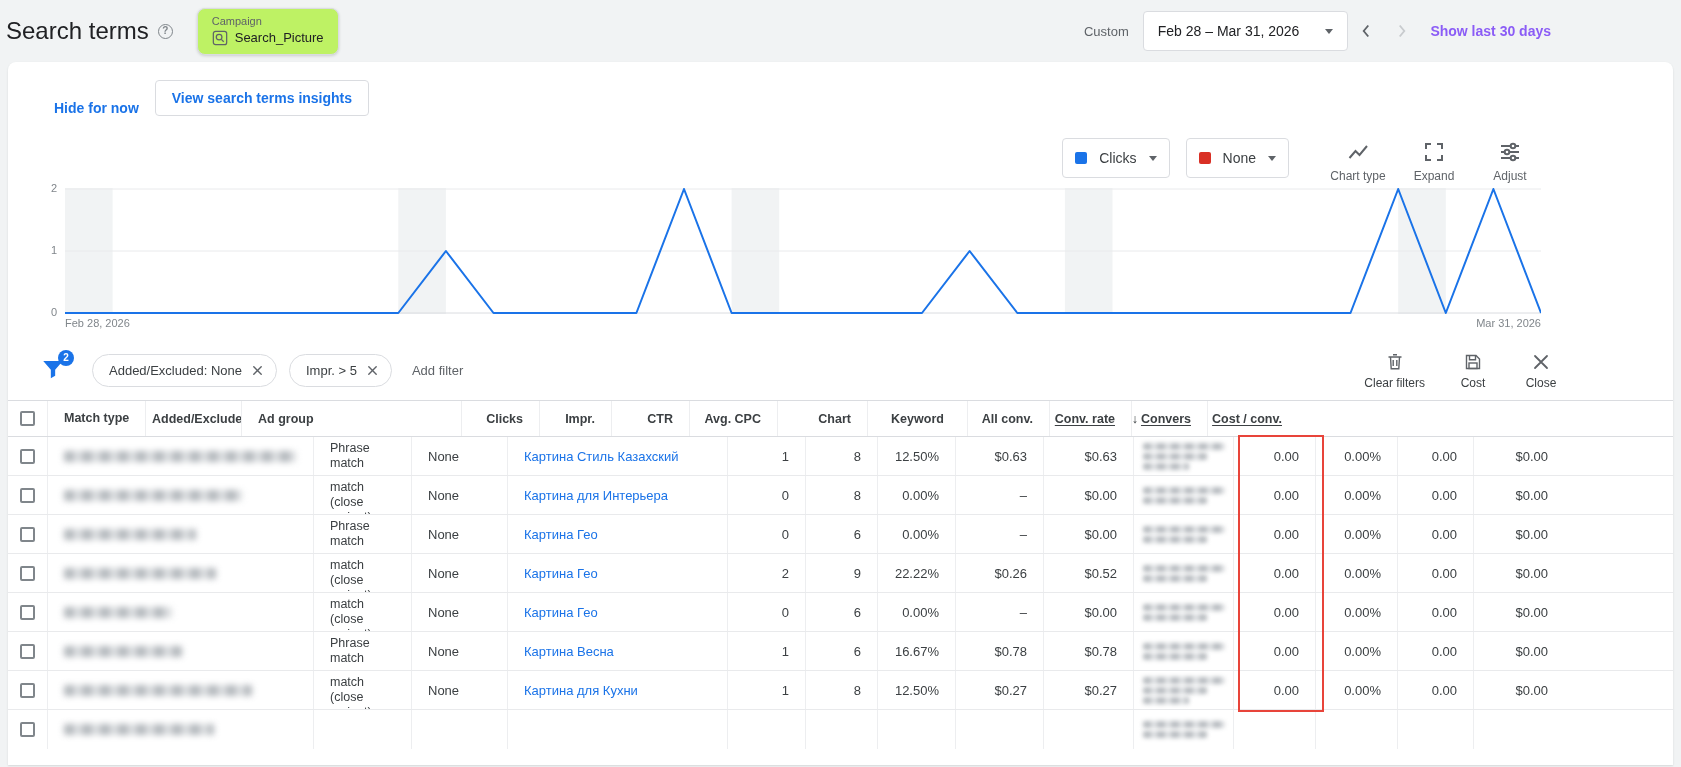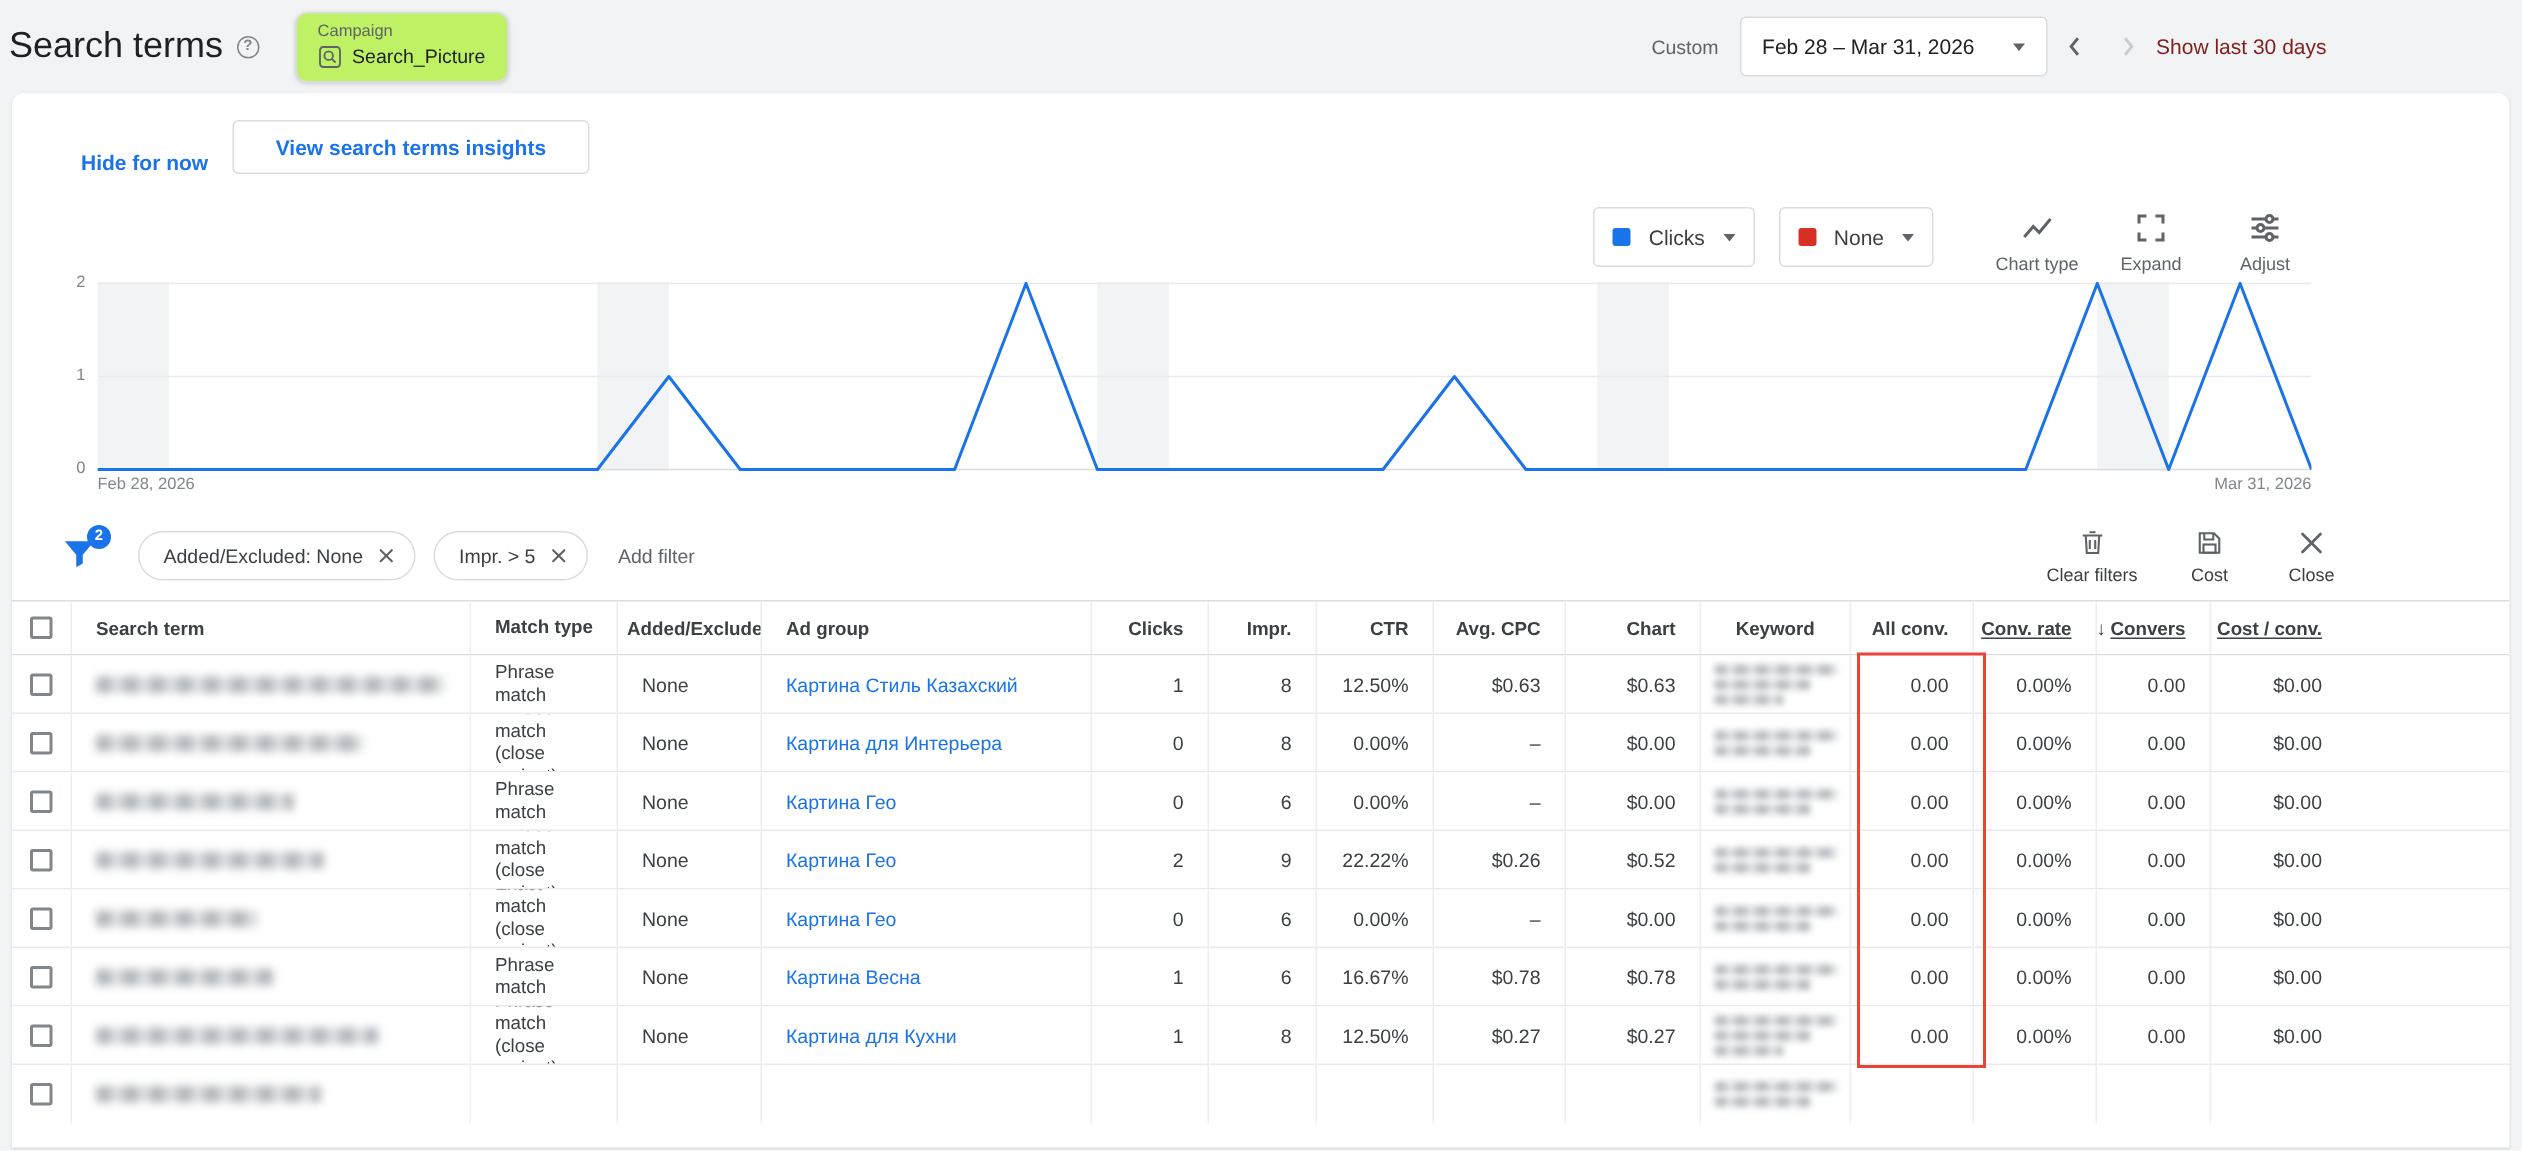--- a/index.html
+++ b/index.html
@@ -26,29 +26,29 @@
   .custom-label { font-size: 13px; color: #5f6368; margin-right: 14px; }
   .date-box { display: flex; align-items: center; gap: 26px; background: #fff;
     border: 1px solid #dadce0; border-radius: 4px; padding: 11px 14px; font-size: 14px;
     color: #202124; cursor: pointer; }
   .caret { width: 0; height: 0; border-left: 4.5px solid transparent;
     border-right: 4.5px solid transparent; border-top: 5px solid #5f6368; flex: none; }
   .chev { width: 36px; height: 36px; display: flex; align-items: center; justify-content: center;
     color: #5f6368; cursor: pointer; }
   .chev:first-of-type { margin-left: 10px; }
   .chev.disabled { color: #c8cbce; cursor: default; }
-  .show-last { font-size: 14px; font-weight: normal; color: #7f1d1d; cursor: pointer; white-space: nowrap; }
+  .show-last { font-size: 14px; font-weight: bold; color: #8b5cf6; margin-left: 10px; cursor: pointer; white-space: nowrap; }
 
   
   .card { margin: 0 8px; background: #fff; border-radius: 8px 8px 0 0;
     height: 703px; position: relative; box-shadow: 0 1px 2px rgba(60,64,67,.15); overflow: hidden; }
 
   .notice-row { display: flex; align-items: flex-end; gap: 16px; padding: 9px 0 0 46px; height: 54px; }
   .hide-link { color: #1a73e8; font-size: 14px; font-weight: bold; cursor: pointer; }
-  .insights-btn { border: 1px solid #dadce0; border-radius: 4px; padding: 9px 28px;
+  .insights-btn { border: 1px solid #dadce0; border-radius: 4px; padding: 9px 16px;
     color: #1a73e8; font-size: 14px; font-weight: bold; background: #fff; cursor: pointer; }
 
   
   .chart-controls { display: flex; align-items: flex-start; justify-content: flex-end;
     padding: 22px 130px 0 0; height: 66px; }
   .metric-select { display: flex; align-items: center; gap: 12px; border: 1px solid #dadce0;
     border-radius: 4px; padding: 11px 12px; font-size: 14px; background: #fff; cursor: pointer; }
   .metric-select + .metric-select { margin-left: 16px; }
   .metric-sq { width: 12px; height: 12px; border-radius: 2px; flex: none; }
   .sq-blue { background: #1a73e8; }
@@ -272,23 +272,20 @@
         </svg>
         <span>Close</span>
       </div>
     </div>
   </div>
 
   <div class="thead">
     <div class="cell c-check">
       <span class="cb"></span>
     </div>
-    <div class="cell c-term">
-        <span>Search term</span>
-      </div>
     <div class="cell c-match">
         <span>Match type</span>
       </div>
     <div class="cell c-added">
         <span>Added/Excluded</span>
       </div>
     <div class="cell c-adgroup">
         <span>Ad group</span>
       </div>
     <div class="cell c-clicks num">

